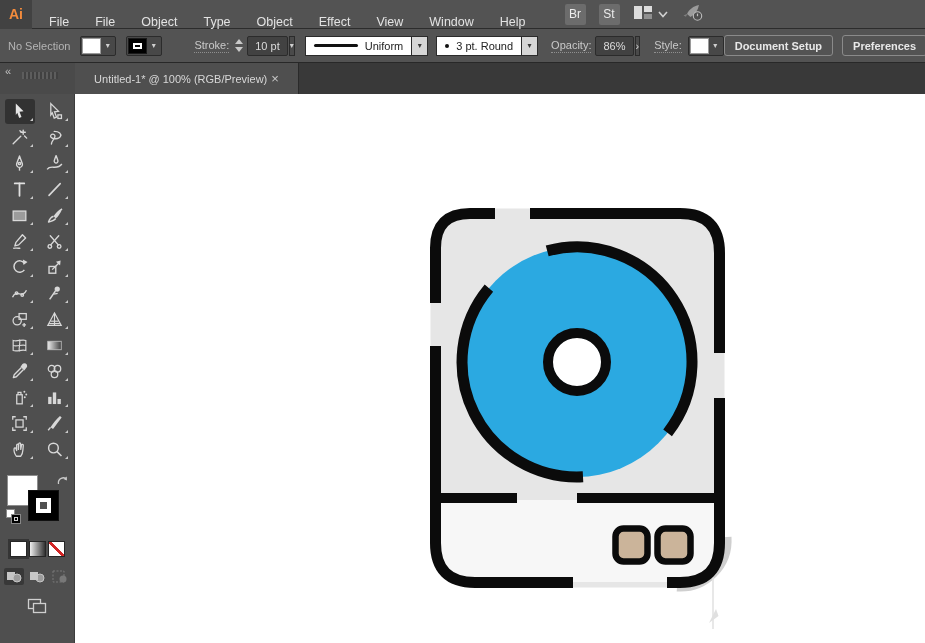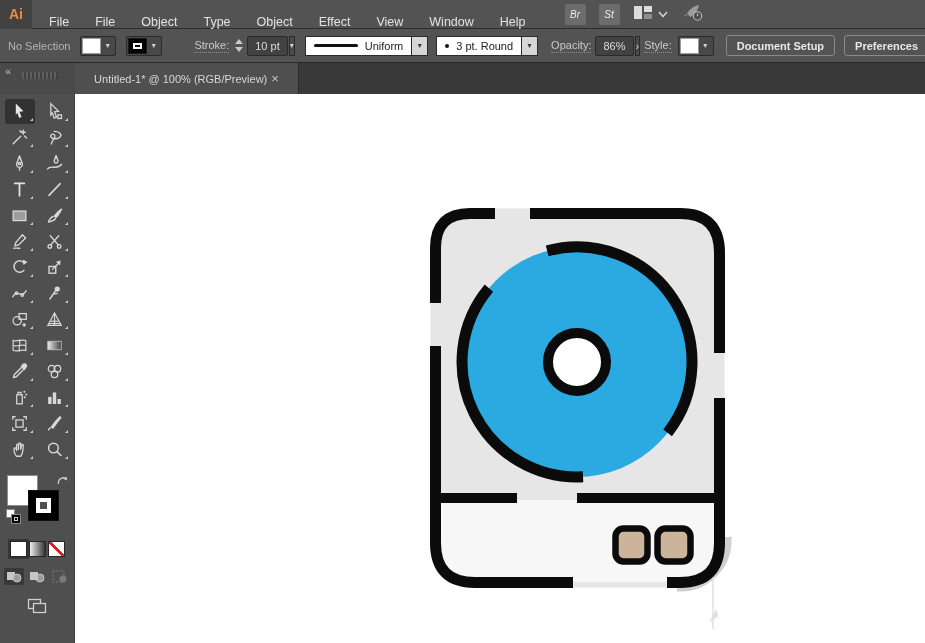--- a/index.html
+++ b/index.html
@@ -8,22 +8,22 @@
   #app { position:relative; width:925px; height:507px; background:#c2410c; user-select:none; }
 
   
   .menubar { position:absolute; left:0; top:0; width:925px; height:29px; background:#535353;
     border-bottom:1px solid #2c2c2c; display:flex; align-items:center; color:#E3E3E3; font-size:12.5px; }
   .ai-logo { width:32px; height:29px; background:#424242; color:#F38B3C; font-weight:bold;
     font-size:14px; display:flex; align-items:center; justify-content:center; }
   .menu-items { display:flex; height:100%; align-items:center; margin-left:4px; }
   .menu-item { padding:0 13px; height:100%; display:flex; align-items:center; cursor:default;margin-top:16px; }
   .mb-right { display:flex; align-items:center; gap:13px; margin-left:26px; }
-  .sq-btn { width:21px; height:21px; background:#6C6C6C; border-radius:2px; font-size:10px;
-    color:#EDEDED; display:flex; align-items:center; justify-content:center;font-style:italic; }
+  .sq-btn { width:21px; height:21px; background:#6C6C6C; border-radius:2px; font-size:12px;
+    color:#EDEDED; display:flex; align-items:center; justify-content:center; }
   .ws-group { display:flex; align-items:center; gap:5px; }
 
   
   .controlbar { position:absolute; left:0; top:29px; width:925px; height:34px; background:#535353;
     border-bottom:1px solid #282828; display:flex; align-items:center; font-size:11px; color:#C9C9C9; }
   .grip-v { width:9px; height:100%; background:repeating-linear-gradient(90deg,#616161 0 1px,#474747 1px 3px); }
   .sel-status { margin:0 0 0 8px; color:#B4B4B4; white-space:nowrap; }
   .well { display:flex; align-items:center; background:#484848; border:1px solid #2b2b2b;
     border-radius:2px; padding:1px; margin-left:10px; }
   .sw { width:19px; height:16px; background:#fff; border:1px solid #9a9a9a; position:relative; }
@@ -40,21 +40,21 @@
     font-size:8px; display:flex; align-items:center; justify-content:center; margin-left:1px; }
   .combo { display:flex; margin-left:10px; height:20px; }
   .combo-main { background:#fff; border:1px solid #2b2b2b; display:flex; align-items:center;
     gap:7px; padding:0 8px; color:#222; white-space:nowrap;text-align:right; }
   .combo-chev { width:16px; background:#D6D6D6; border:1px solid #2b2b2b; border-left:none;
     color:#3a3a3a; font-size:8px; display:flex; align-items:center; justify-content:center; }
   .uniform-line { width:44px; height:3px; background:#111; border-radius:2px; }
   .brush-dot { width:4px; height:4px; border-radius:50%; background:#111; }
   .arrow-btn { width:16px; height:20px; background:#4a4a4a; border:1px solid #2b2b2b; color:#D0D0D0;
     font-size:11px; display:flex; align-items:center; justify-content:center; margin-left:1px; }
-  .cbtn { margin-left:12px; background:transparent; border:1px solid #8a8a8a; border-radius:3px;
+  .cbtn { background:transparent; border:1px solid #8a8a8a; border-radius:3px;
     color:#E8E8E8; font-size:11px; padding:2px 10px; height:21px; white-space:nowrap;
     font-family:"Liberation Sans",sans-serif; font-weight:bold; }
 
   
   .tabrow { position:absolute; left:0; top:63px; width:925px; height:31px; background:#393939; display:flex; }
   .tb-head { width:75px; height:100%; background:#4A4A4A; position:relative; }
   .collapse { position:absolute; left:5px; top:2px; color:#C0C0C0; font-size:11px; letter-spacing:-1px; }
   .tb-grip { position:absolute; left:22px; top:9px; width:36px; height:7px;
     background:repeating-linear-gradient(90deg,#5d5d5d 0 2px,#414141 2px 4px); }
   .doc-tab { width:224px; height:100%; background:#4F4F4F; border-right:1px solid #2a2a2a;
@@ -176,21 +176,21 @@
         <span class="brush-dot"></span>
         <span>3 pt. Round</span>
       </div>
       <div class="combo-chev">▾</div>
     </div>
 
     <span class="lbl" style="margin-left:13px">Opacity:</span>
     <div class="field" style="width:52px">86%</div>
     <div class="arrow-btn">›</div>
 
-    <span class="lbl" style="margin-left:4px">Style:</span>
+    <span class="lbl" style="margin-left:14px">Style:</span>
     <div class="well" style="margin-left:6px">
       <div class="sw"></div>
       <div class="chev">▾</div>
     </div>
 
     <button class="cbtn">Document Setup</button>
     <button class="cbtn" style="margin-left:9px">Preferences</button>
 
   </div>
 

